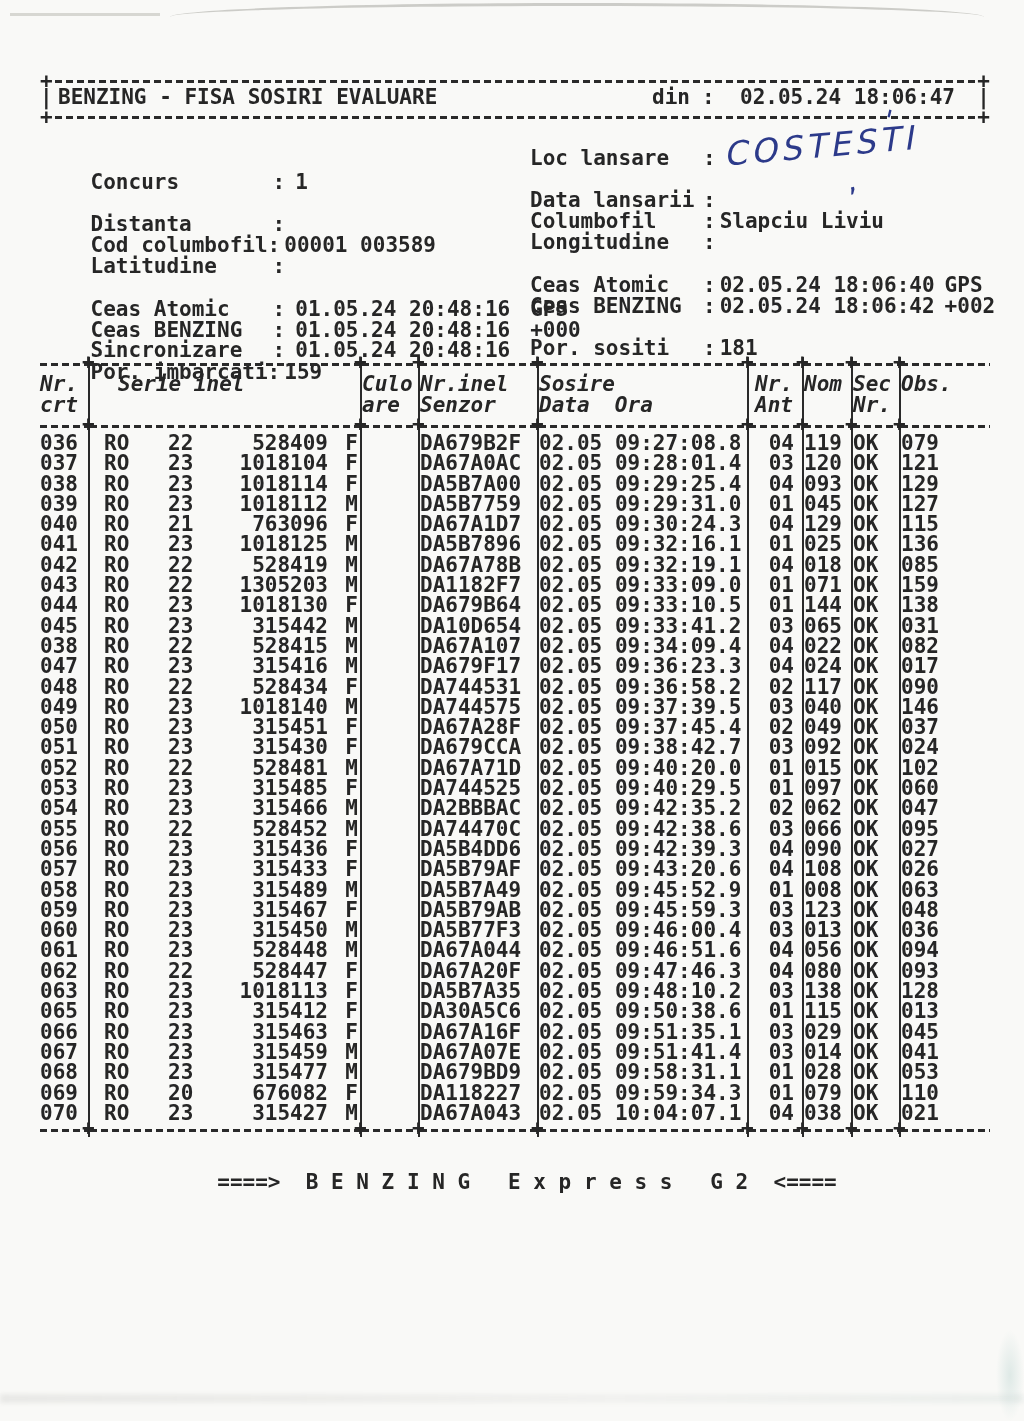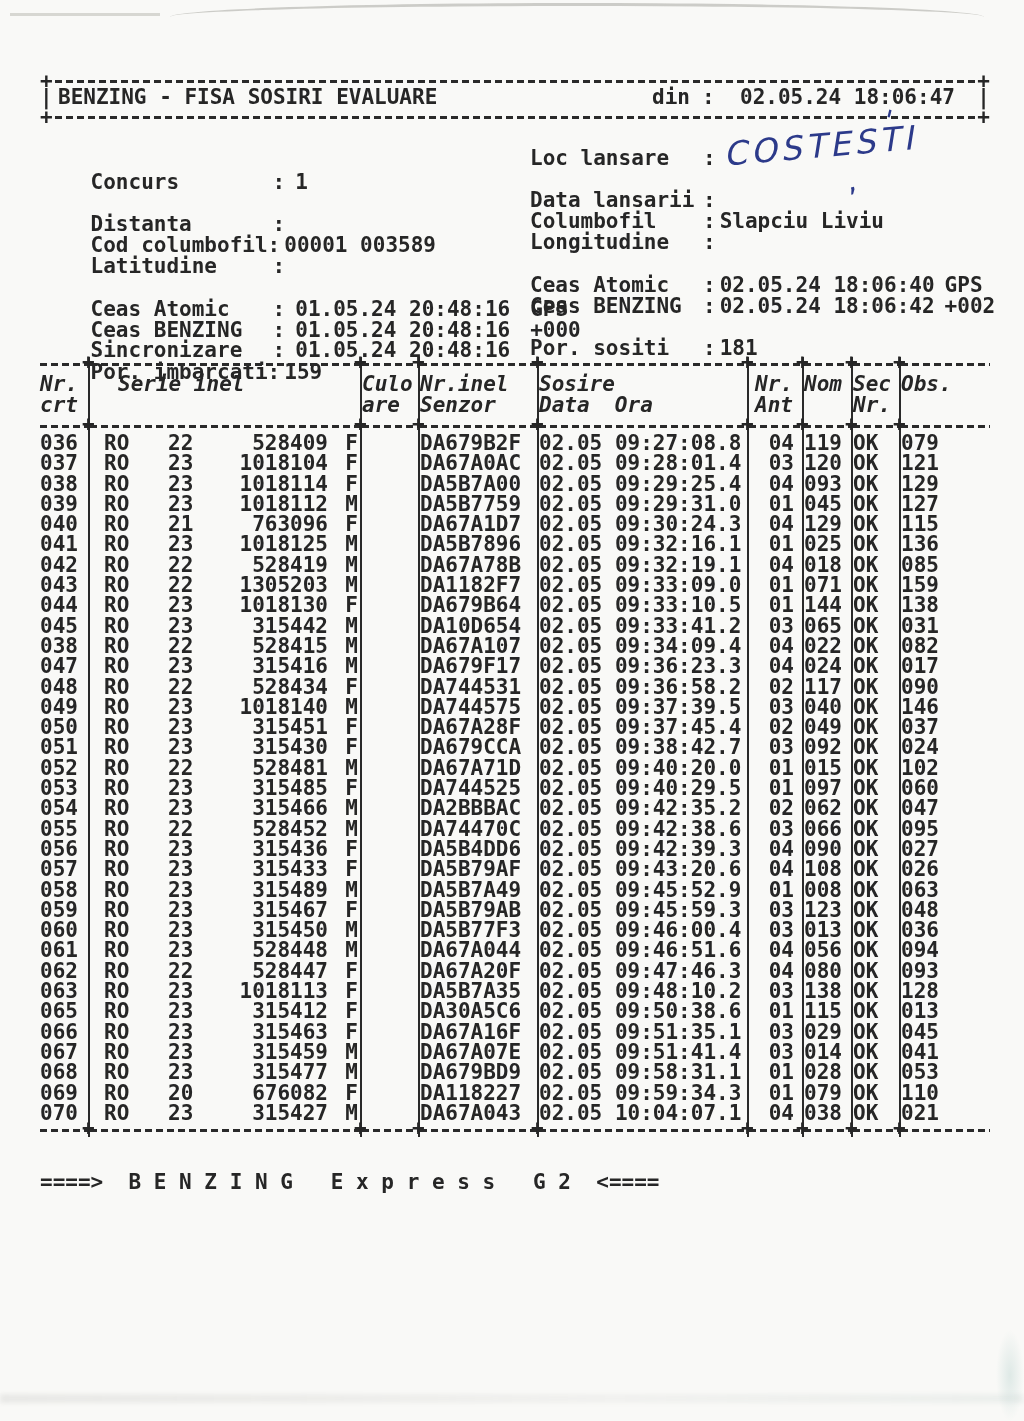--- a/index.html
+++ b/index.html
@@ -70,22 +70,22 @@
   .f-sex{display:inline-block;width:30px;text-align:right;}
   .c-culo{padding-left:6px;}
   .c-senzor{padding-left:10px;}
   .c-sosire{padding-left:6px;}
   td.c-ant{text-align:right;padding-right:8px;}
   th.c-ant{padding-left:6px;}
   .c-nom{padding-left:8px;}
   .c-sec{padding-left:4px;}
   .c-obs{padding-left:8px;}
 
-  .footer-line{position:absolute;top:1170px;left:40px;width:950px;
-    text-align:left;white-space:pre;}
+  .footer-line{position:absolute;top:1170px;left:52px;width:950px;
+    text-align:center;white-space:pre;}
 </style>
 </head>
 <body>
 
 <div id="page">
   <div class="scan-top-curve"></div>
   <div class="scan-top-left"></div>
   <div class="scan-bottom-streak"></div>
   <div class="scan-corner-smudge"></div>
 

